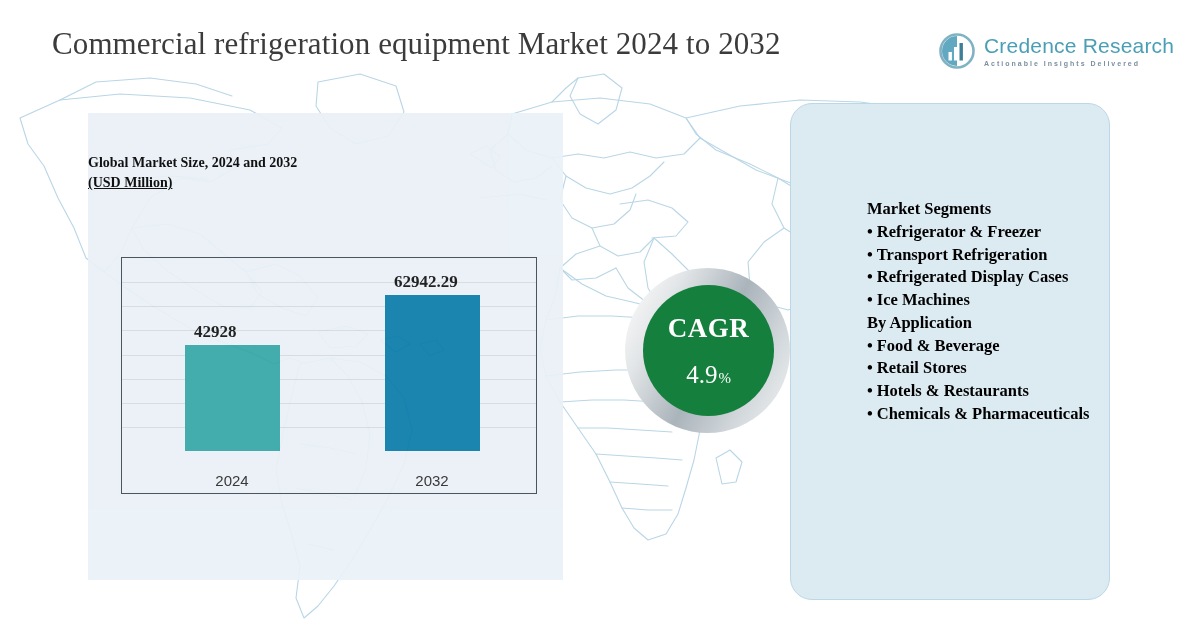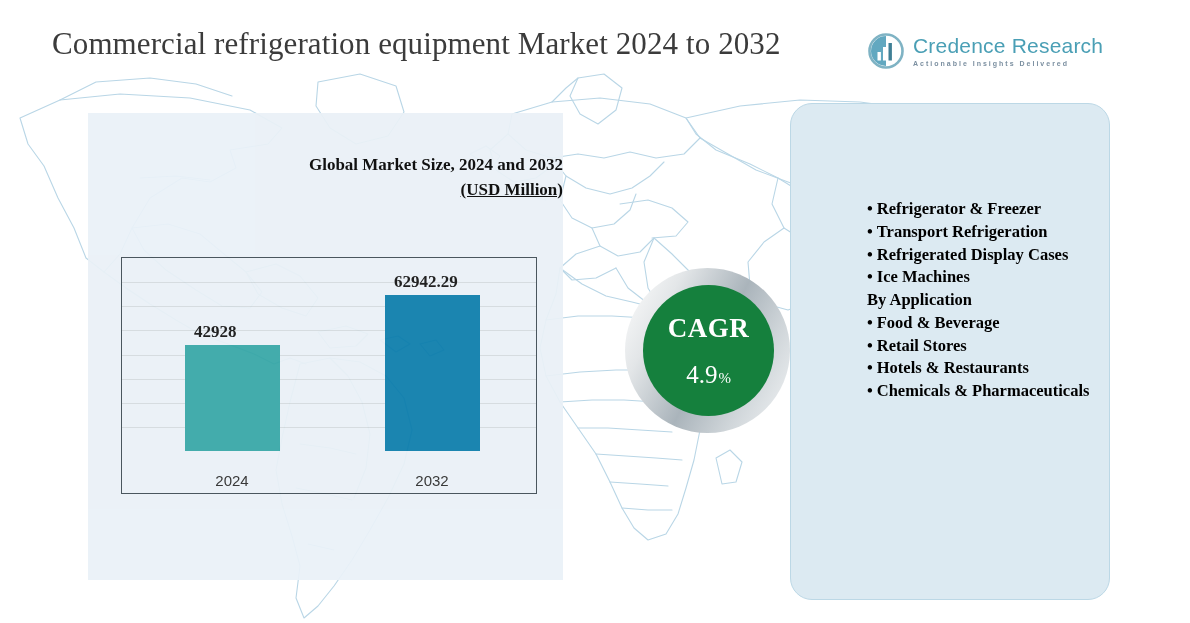--- a/index.html
+++ b/index.html
@@ -43,21 +43,21 @@
     font-size: 31px;
     font-weight: 400;
     color: #3b3b3b;
     letter-spacing: 0.1px;
     white-space: nowrap;
   }
 
   
   #brand-logo {
     position: absolute;
-    left: 866px;
+    left: 937px;
     top: 31px;
     display: flex;
     align-items: center;
     gap: 7px;
   }
   #brand-mark { width: 40px; height: 40px; flex: 0 0 auto; }
   #brand-text-wrap { display: flex; flex-direction: column; line-height: 1; }
   #brand-name {
     font-family: "Liberation Sans", sans-serif;
     font-size: 21px;
@@ -84,24 +84,24 @@
     width: 475px;
     height: 467px;
     background: #eaf1f7;
     opacity: 0.93;
     z-index: 2;
   }
   #chart-heading {
     position: absolute;
     left: 0; top: 40px;
     width: 475px;
-    text-align: right;
+    text-align: left;
     font-family: "Liberation Serif", serif;
     font-weight: 700;
-    font-size: 17px;
+    font-size: 14px;
     color: #000000;
     line-height: 1.45;
   }
   #chart-heading .ln2 { display: block; text-decoration: underline; }
 
   #chart-frame {
     position: absolute;
     left: 33px;
     top: 144px;
     width: 416px;
@@ -371,20 +371,21 @@
     <div id="cagr-label">CAGR</div>
     <div id="cagr-value-row">
       <span id="cagr-value">4.9</span>
       <span id="cagr-unit">%</span>
     </div>
   </div>
 </div>
 
 <div id="segments-panel">
   <div id="segments-content">
+    <div class="seg-title">Market Segments</div>
 
       <div class="seg-item"><span class="bullet">•</span>Refrigerator &amp; Freezer</div>
       <div class="seg-item"><span class="bullet">•</span>Transport Refrigeration</div>
       <div class="seg-item"><span class="bullet">•</span>Refrigerated Display Cases</div>
       <div class="seg-item"><span class="bullet">•</span>Ice Machines</div>
       <div class="seg-group">By Application</div>
       <div class="seg-item"><span class="bullet">•</span>Food &amp; Beverage</div>
       <div class="seg-item"><span class="bullet">•</span>Retail Stores</div>
       <div class="seg-item"><span class="bullet">•</span>Hotels &amp; Restaurants</div>
       <div class="seg-item"><span class="bullet">•</span>Chemicals &amp; Pharmaceuticals</div>

